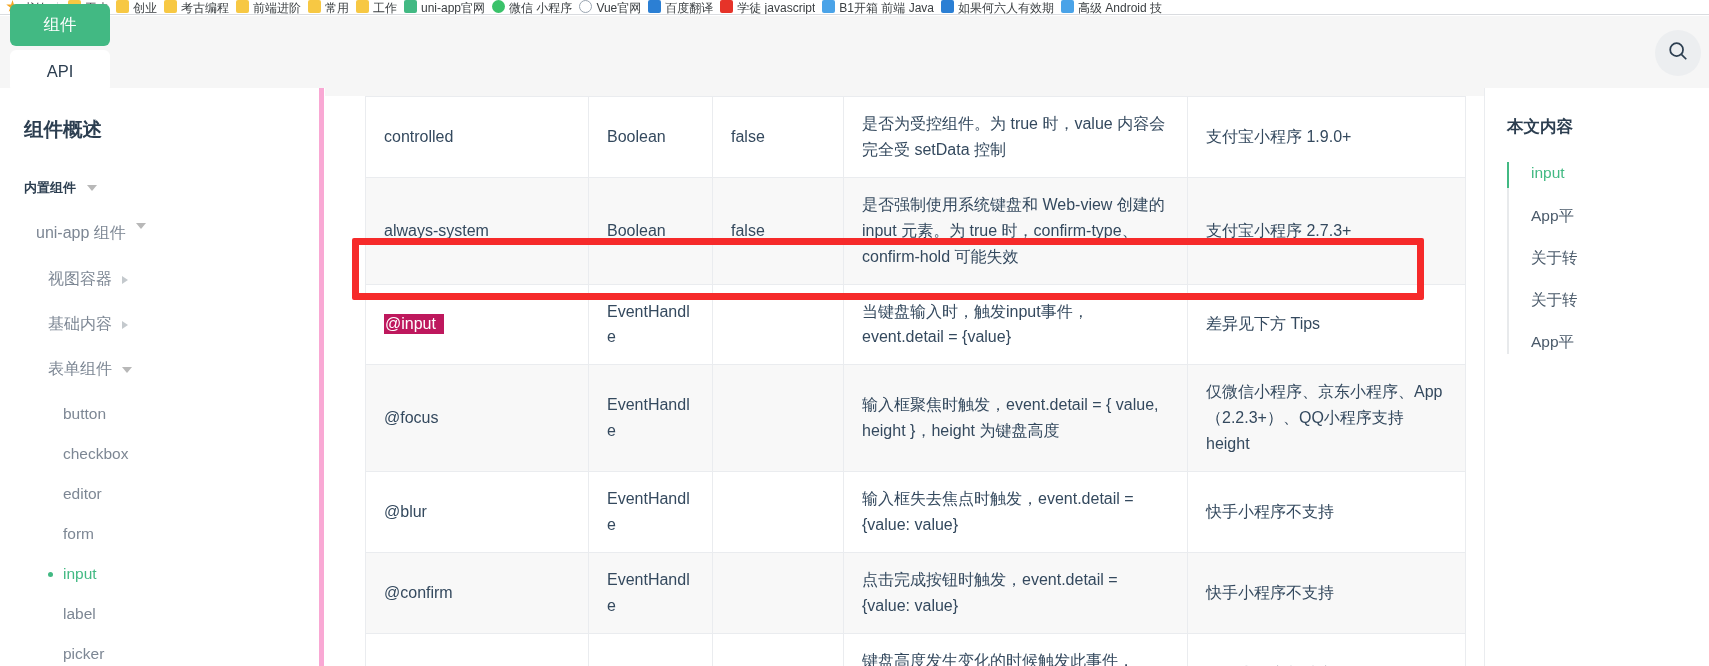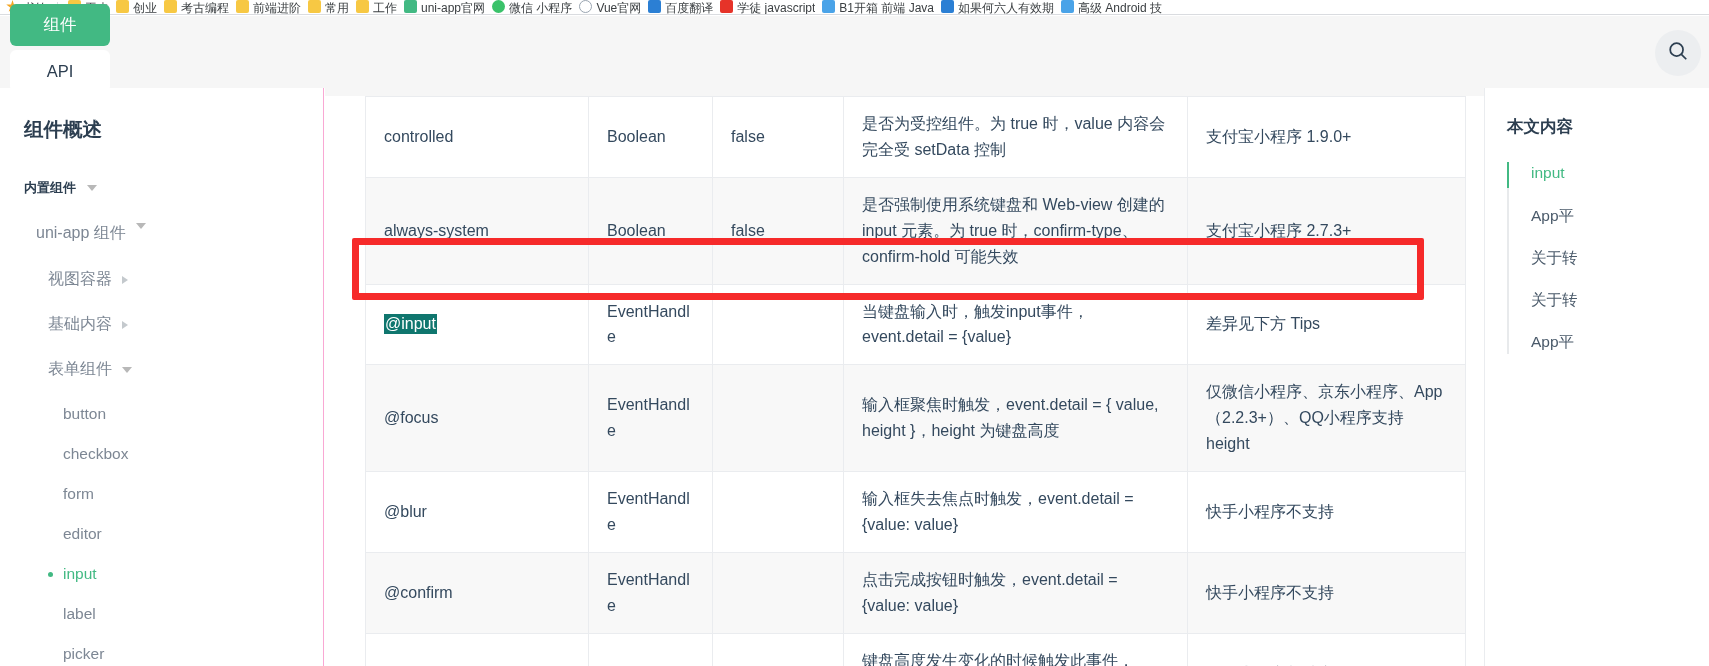--- a/index.html
+++ b/index.html
@@ -90,21 +90,21 @@
     background: #eceef0;
     display: flex; align-items: center; justify-content: center;
     cursor: pointer;
   }
 
   
   .sidebar {
     position: absolute; top: 88px; left: 0;
     width: 324px; height: 578px;
     background: #ffffff;
-    border-right: 1px solid #f9a8d4;
+    border-right: 5px solid #f9a8d4;
     padding-top: 28px;
     overflow: hidden;
   }
   .sb-h1 {
     font-size: 19.5px; font-weight: bold; color: #2c3e50;
     padding: 0 0 0 24px; margin-bottom: 36px; cursor: pointer;
   }
   .sb-h1b {
     font-size: 13px; font-weight: bold; color: #2c3e50;
     padding-left: 24px; margin-bottom: 26px;
@@ -158,22 +158,22 @@
     word-break: break-word;
   }
   table.api tr.odd td { background: #ffffff; }
   table.api tr.even td { background: #f8f8f8; }
   .c-name  { width: 223px; }
   .c-type  { width: 124px; }
   .c-def   { width: 131px; }
   .c-desc  { width: 344px; }
   .c-plat  { width: 278px; }
   .selected-text {
-    background: #0f766e; color: #ffffff;
-    padding: 1px 1px 2px 1px;
+    background: #be185d; color: #ffffff;
+    padding: 1px 8px 2px 1px;
   }
 
   
   .red-box {
     position: absolute;
     left: 352px; top: 238px;
     width: 1072px; height: 62px;
     border: 7px solid #f62a2a;
     border-radius: 2px;
     pointer-events: none;
@@ -355,24 +355,24 @@
     <span class="caret-down"></span>
   </div>
 
   <div class="sb-l3">
       <span>button</span>
     </div>
   <div class="sb-l3">
       <span>checkbox</span>
     </div>
   <div class="sb-l3">
+      <span>editor</span>
+    </div>
+  <div class="sb-l3">
       <span>form</span>
-    </div>
-  <div class="sb-l3">
-      <span>editor</span>
     </div>
   <div class="sb-l3 active">
       <span>input</span>
     </div>
   <div class="sb-l3">
       <span>label</span>
     </div>
   <div class="sb-l3">
       <span>picker</span>
     </div>

